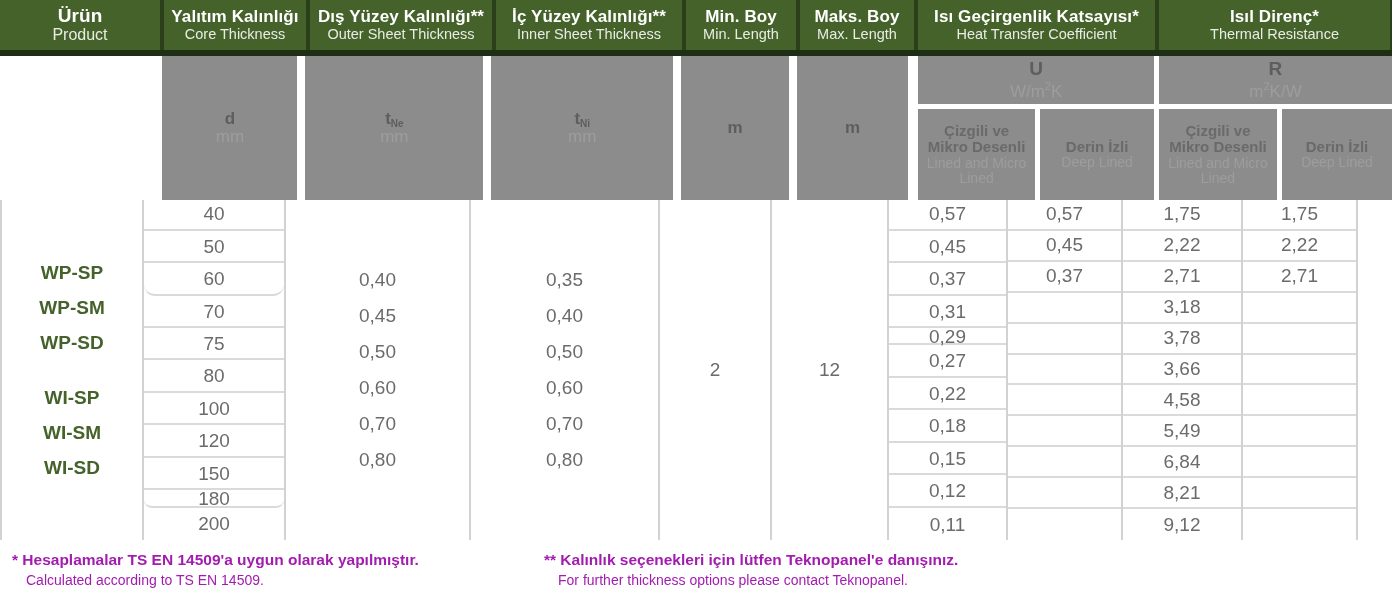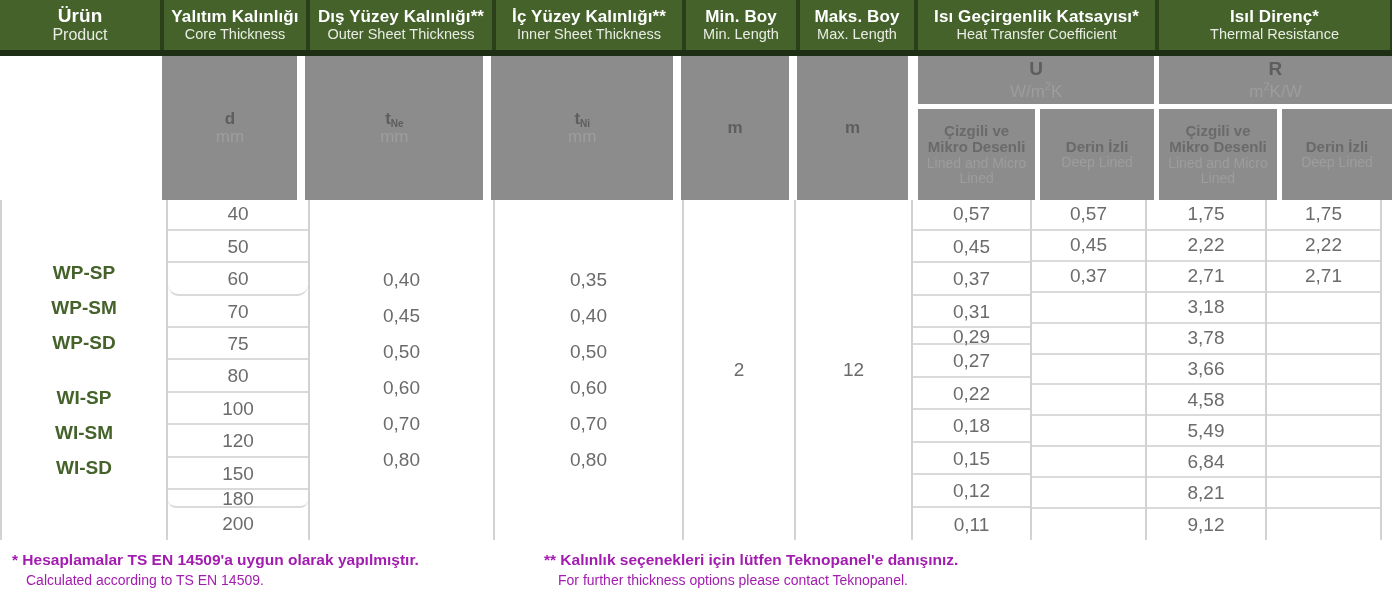--- a/index.html
+++ b/index.html
@@ -223,21 +223,21 @@
         <div class="gray-sub" style="width:110px">
           <div class="gs-tr">Derin İzli</div>
           <div class="gs-en">Deep Lined</div>
         </div>
       </div>
     </div>
   </div>
 
   <div class="body-wrap">
     <div class="divider-v"></div>
-    <div class="product-col" style="width:164px" id="product-col">
+    <div class="product-col" style="width:140px" id="product-col">
         <div class="pname">WP-SP</div>
         <div class="pname">WP-SM</div>
         <div class="pname">WP-SD</div>
         <div class="product-gap"></div>
         <div class="pname">WI-SP</div>
         <div class="pname">WI-SM</div>
         <div class="pname">WI-SD</div>
       </div>
     <div class="divider-v"></div>
 

